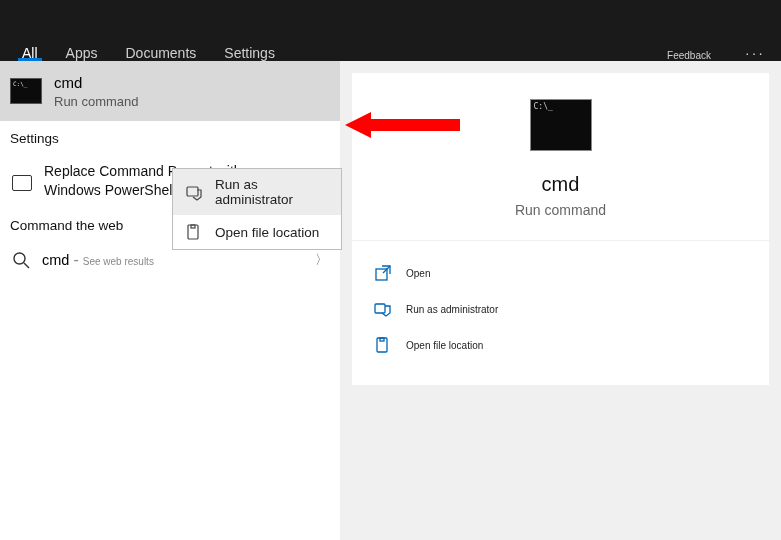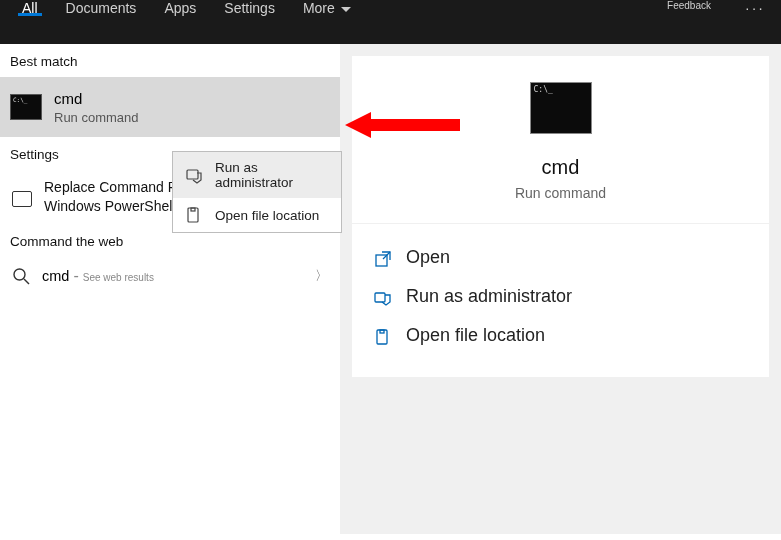--- a/index.html
+++ b/index.html
@@ -1,22 +1,22 @@
 <!DOCTYPE html>
 <html><head>
 <meta charset="utf-8">
 <style>
   * { box-sizing: border-box; margin: 0; padding: 0; font-family: "Segoe UI", Arial, sans-serif; }
   html, body { width: 781px; height: 540px; overflow: hidden; background: #fff; }
 
   .topbar {
-    height: 44px;
+    height: 61px;
     background: #1a1a1a;
     display: flex;
-    align-items: flex-start;
+    align-items: flex-end;
     color: #d0d0d0;
     font-size: 14px;
   }
   .tabs { display: flex; align-items: stretch; padding-left: 8px; }
   .tab {
     padding: 0 14px;
     display: flex;
     align-items: center;
     cursor: default;
     position: relative;
@@ -163,66 +163,57 @@
     font-size: 8px;
     color: #ccc;
     font-family: monospace;
   }
   .card-title { font-size: 20px; color: #111; }
   .card-sub   { font-size: 14px; color: #666; margin-top: 6px; }
 
   .card-actions { padding: 14px 20px 22px 20px; }
   .action {
     display: flex;
-    align-items: flex-end;
+    align-items: center;
     gap: 14px;
     padding: 9px 2px;
-    font-size: 18px;
+    font-size: 10px;
     color: #222;
   }
   .action .ai { width: 18px; height: 18px; flex-shrink: 0; color: #0066b3; }
 
   svg { overflow: visible; }
 </style>
 </head>
 <body>
 
 <div class="topbar">
   <div class="tabs">
     <div class="tab active">
         <span>All</span>
       </div>
     <div class="tab">
+        <span>Apps</span>
+      </div>
+    <div class="tab">
         <span>Documents</span>
-      </div>
-    <div class="tab">
-        <span>Apps</span>
       </div>
     <div class="tab">
         <span>Settings</span>
       </div>
-    <div class="tab">
-      <span>More</span>
-      <span class="chev">
-        <svg width="10" height="6" viewBox="0 0 10 6">
-            <path d="M0 0 L5 5 L10 0 Z" fill="#ccc"></path>
-          </svg>
-      </span>
-    </div>
   </div>
   <div class="spacer"></div>
   <div class="feedback">Feedback</div>
   <div class="dots">···</div>
 </div>
 
 <div class="body">
 
   <div class="left">
 
-    <div class="section-label">Best match</div>
 
     <div class="best-match-row">
       <div class="cmd-icon-small"></div>
       <div class="bm-text">
         <div class="title">cmd</div>
         <div class="sub">Run command</div>
       </div>
     </div>
 
     <div class="section-label">Settings</div>

